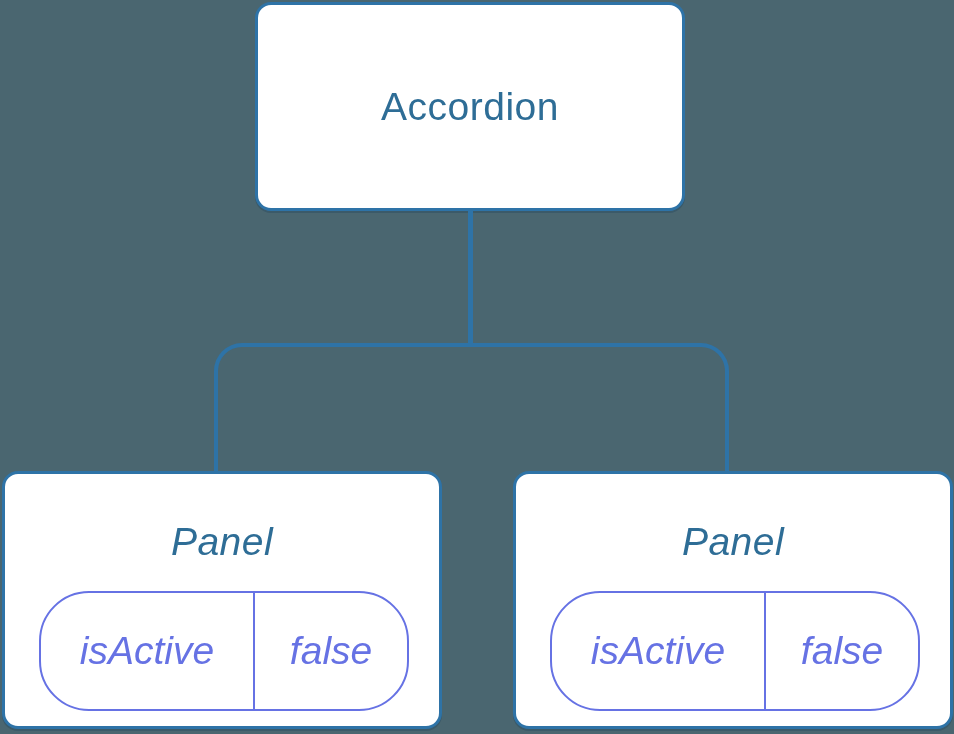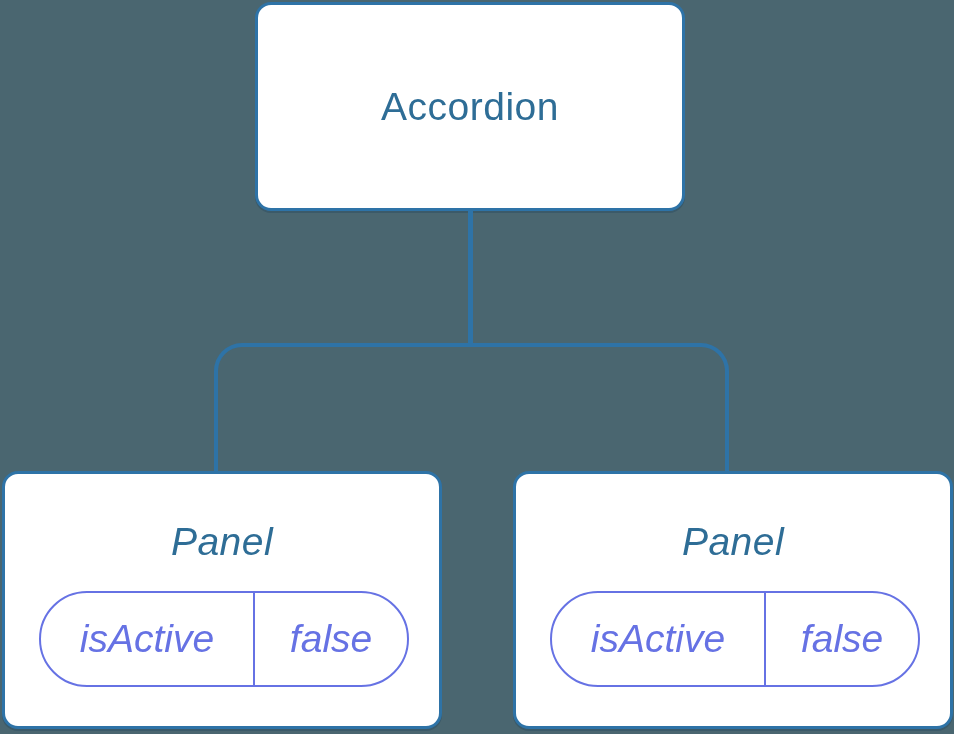--- a/index.html
+++ b/index.html
@@ -60,21 +60,21 @@
   .panel-node.left  { left: 2px; }
   .panel-node.right { left: 513px; }
   .panel-title {
     position: absolute;
     top: 46px; left: 0; right: 0;
     text-align: center;
   }
   .state-pill {
     position: absolute;
     left: 34px; top: 117px;
-    width: 370px; height: 96px;
+    width: 370px; height: 120px;
     border: 2.5px solid var(--state);
     border-radius: 50px;
     display: flex;
     align-items: stretch;
     color: var(--state);
     font-size: 39px;
     font-weight: 500;
   }
   .state-cell {
     display: flex; align-items: center; justify-content: center;

